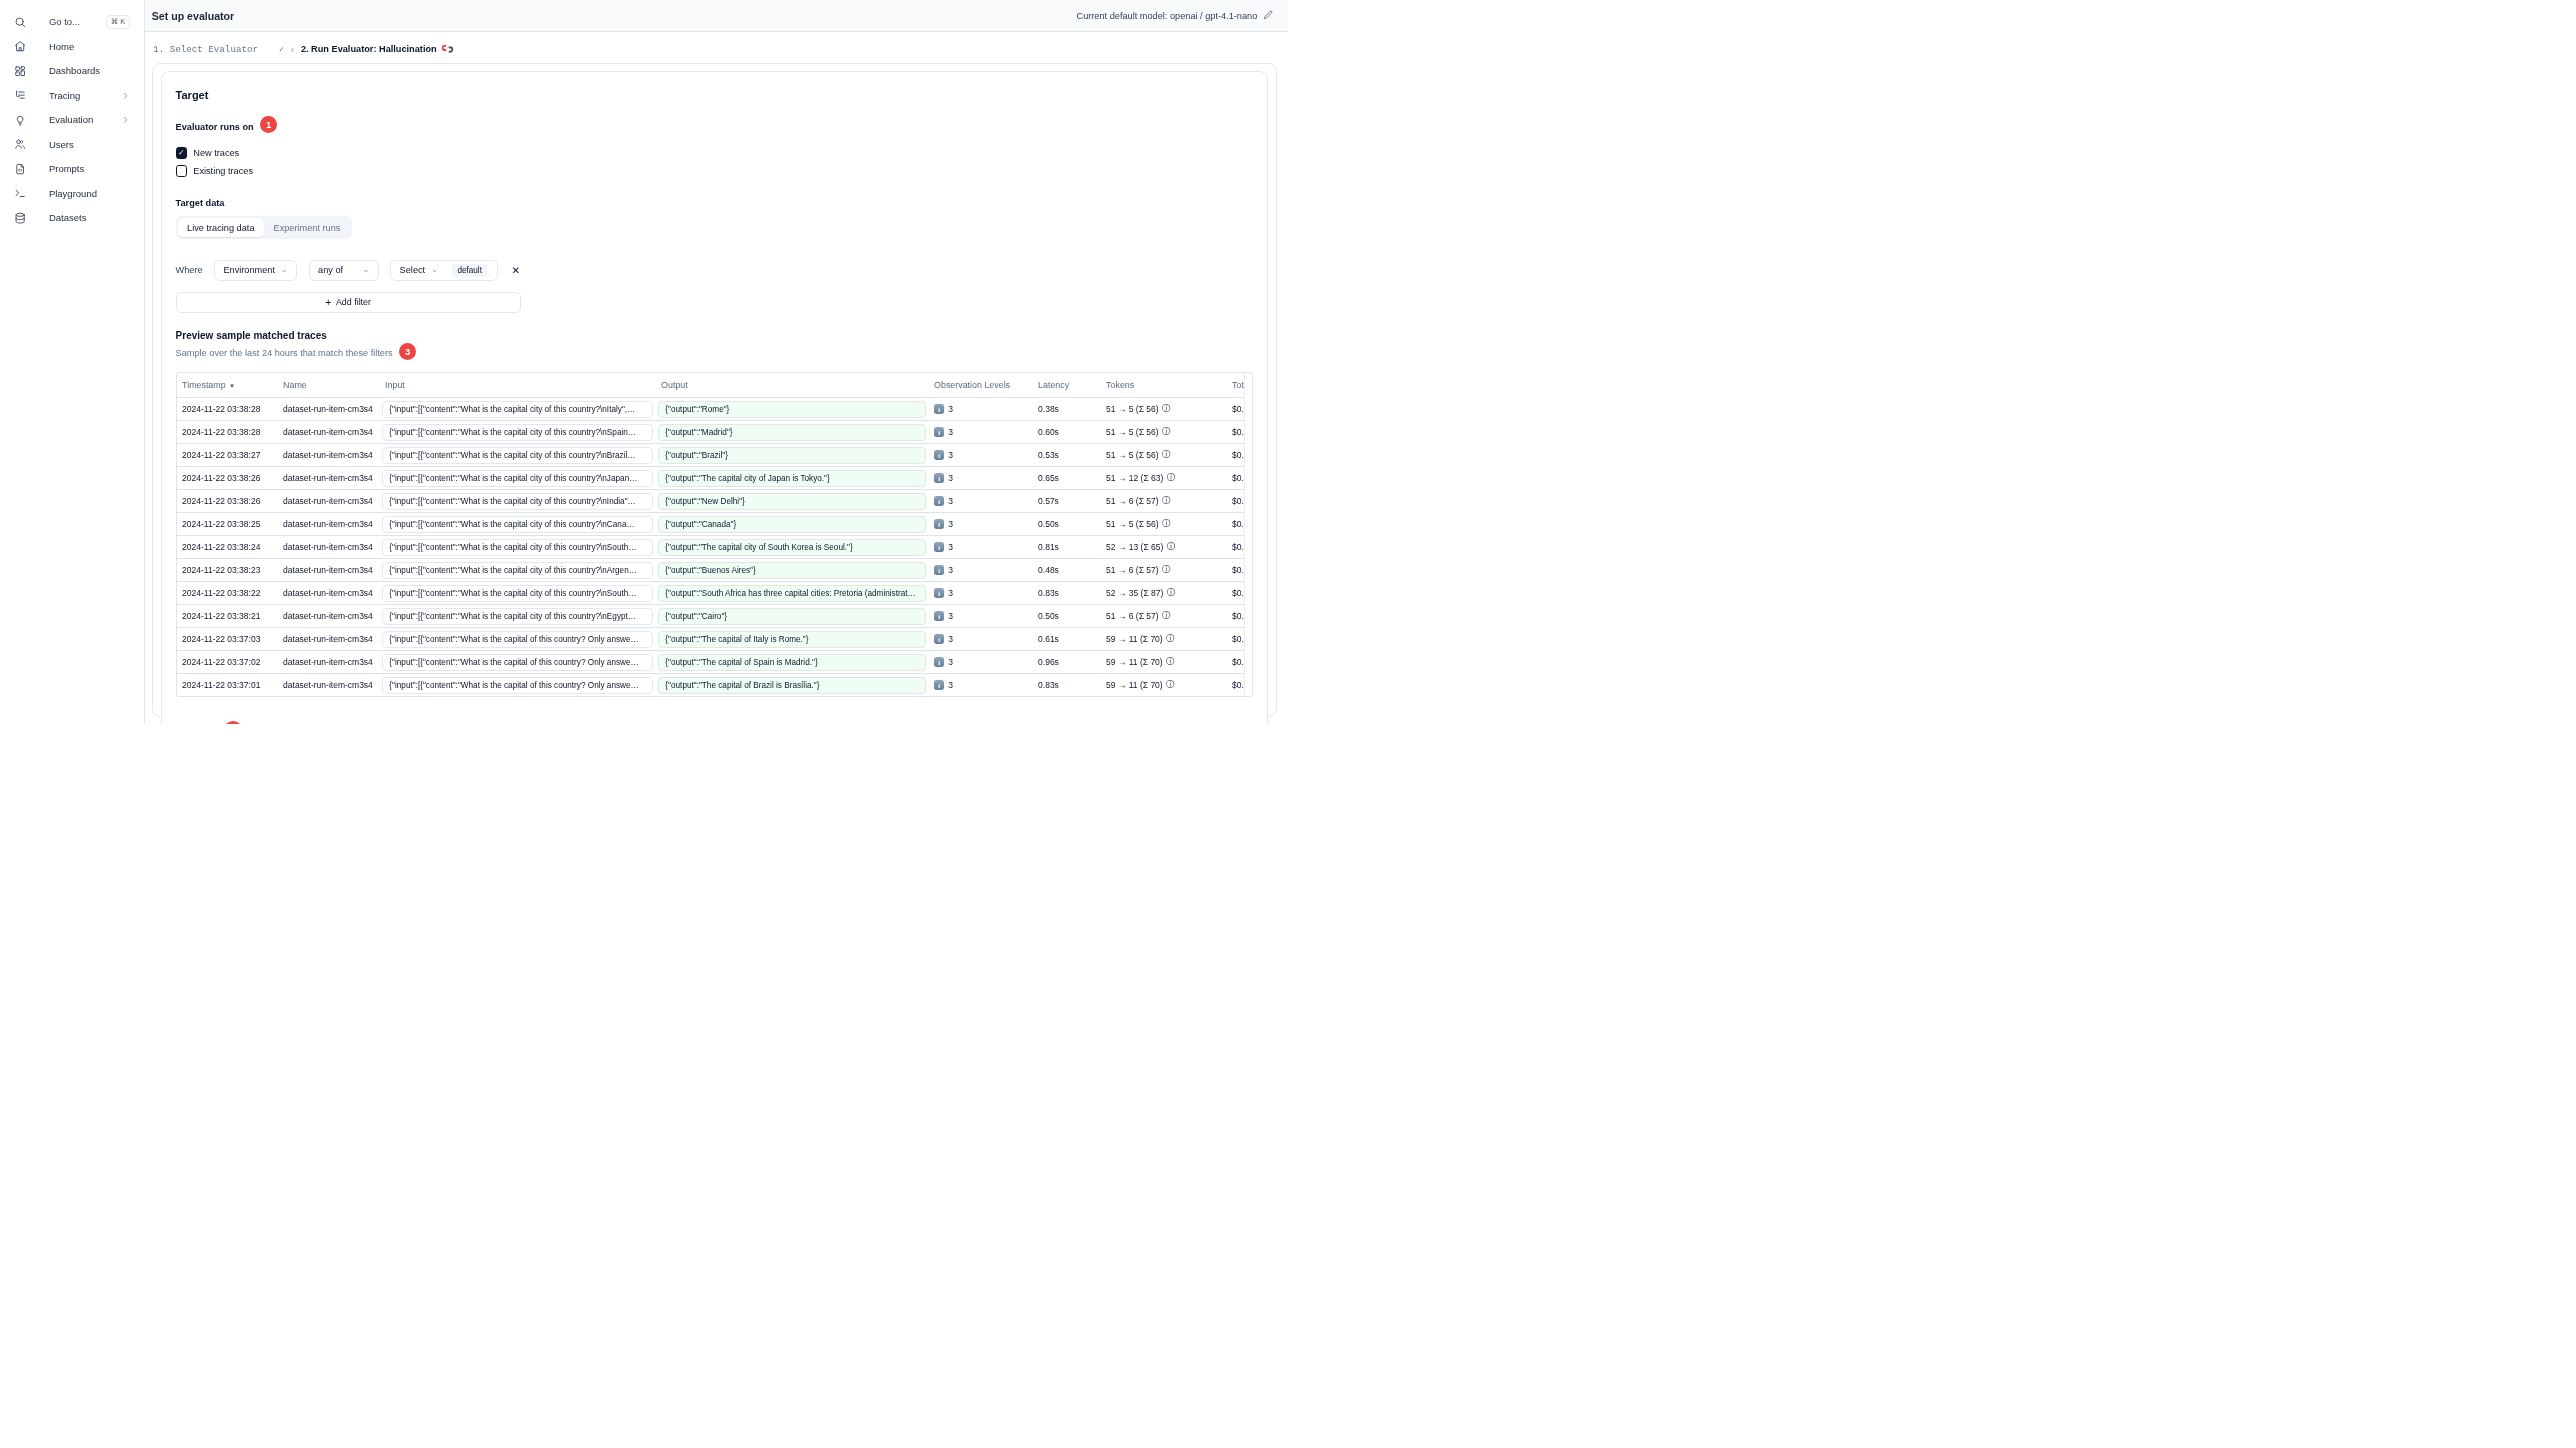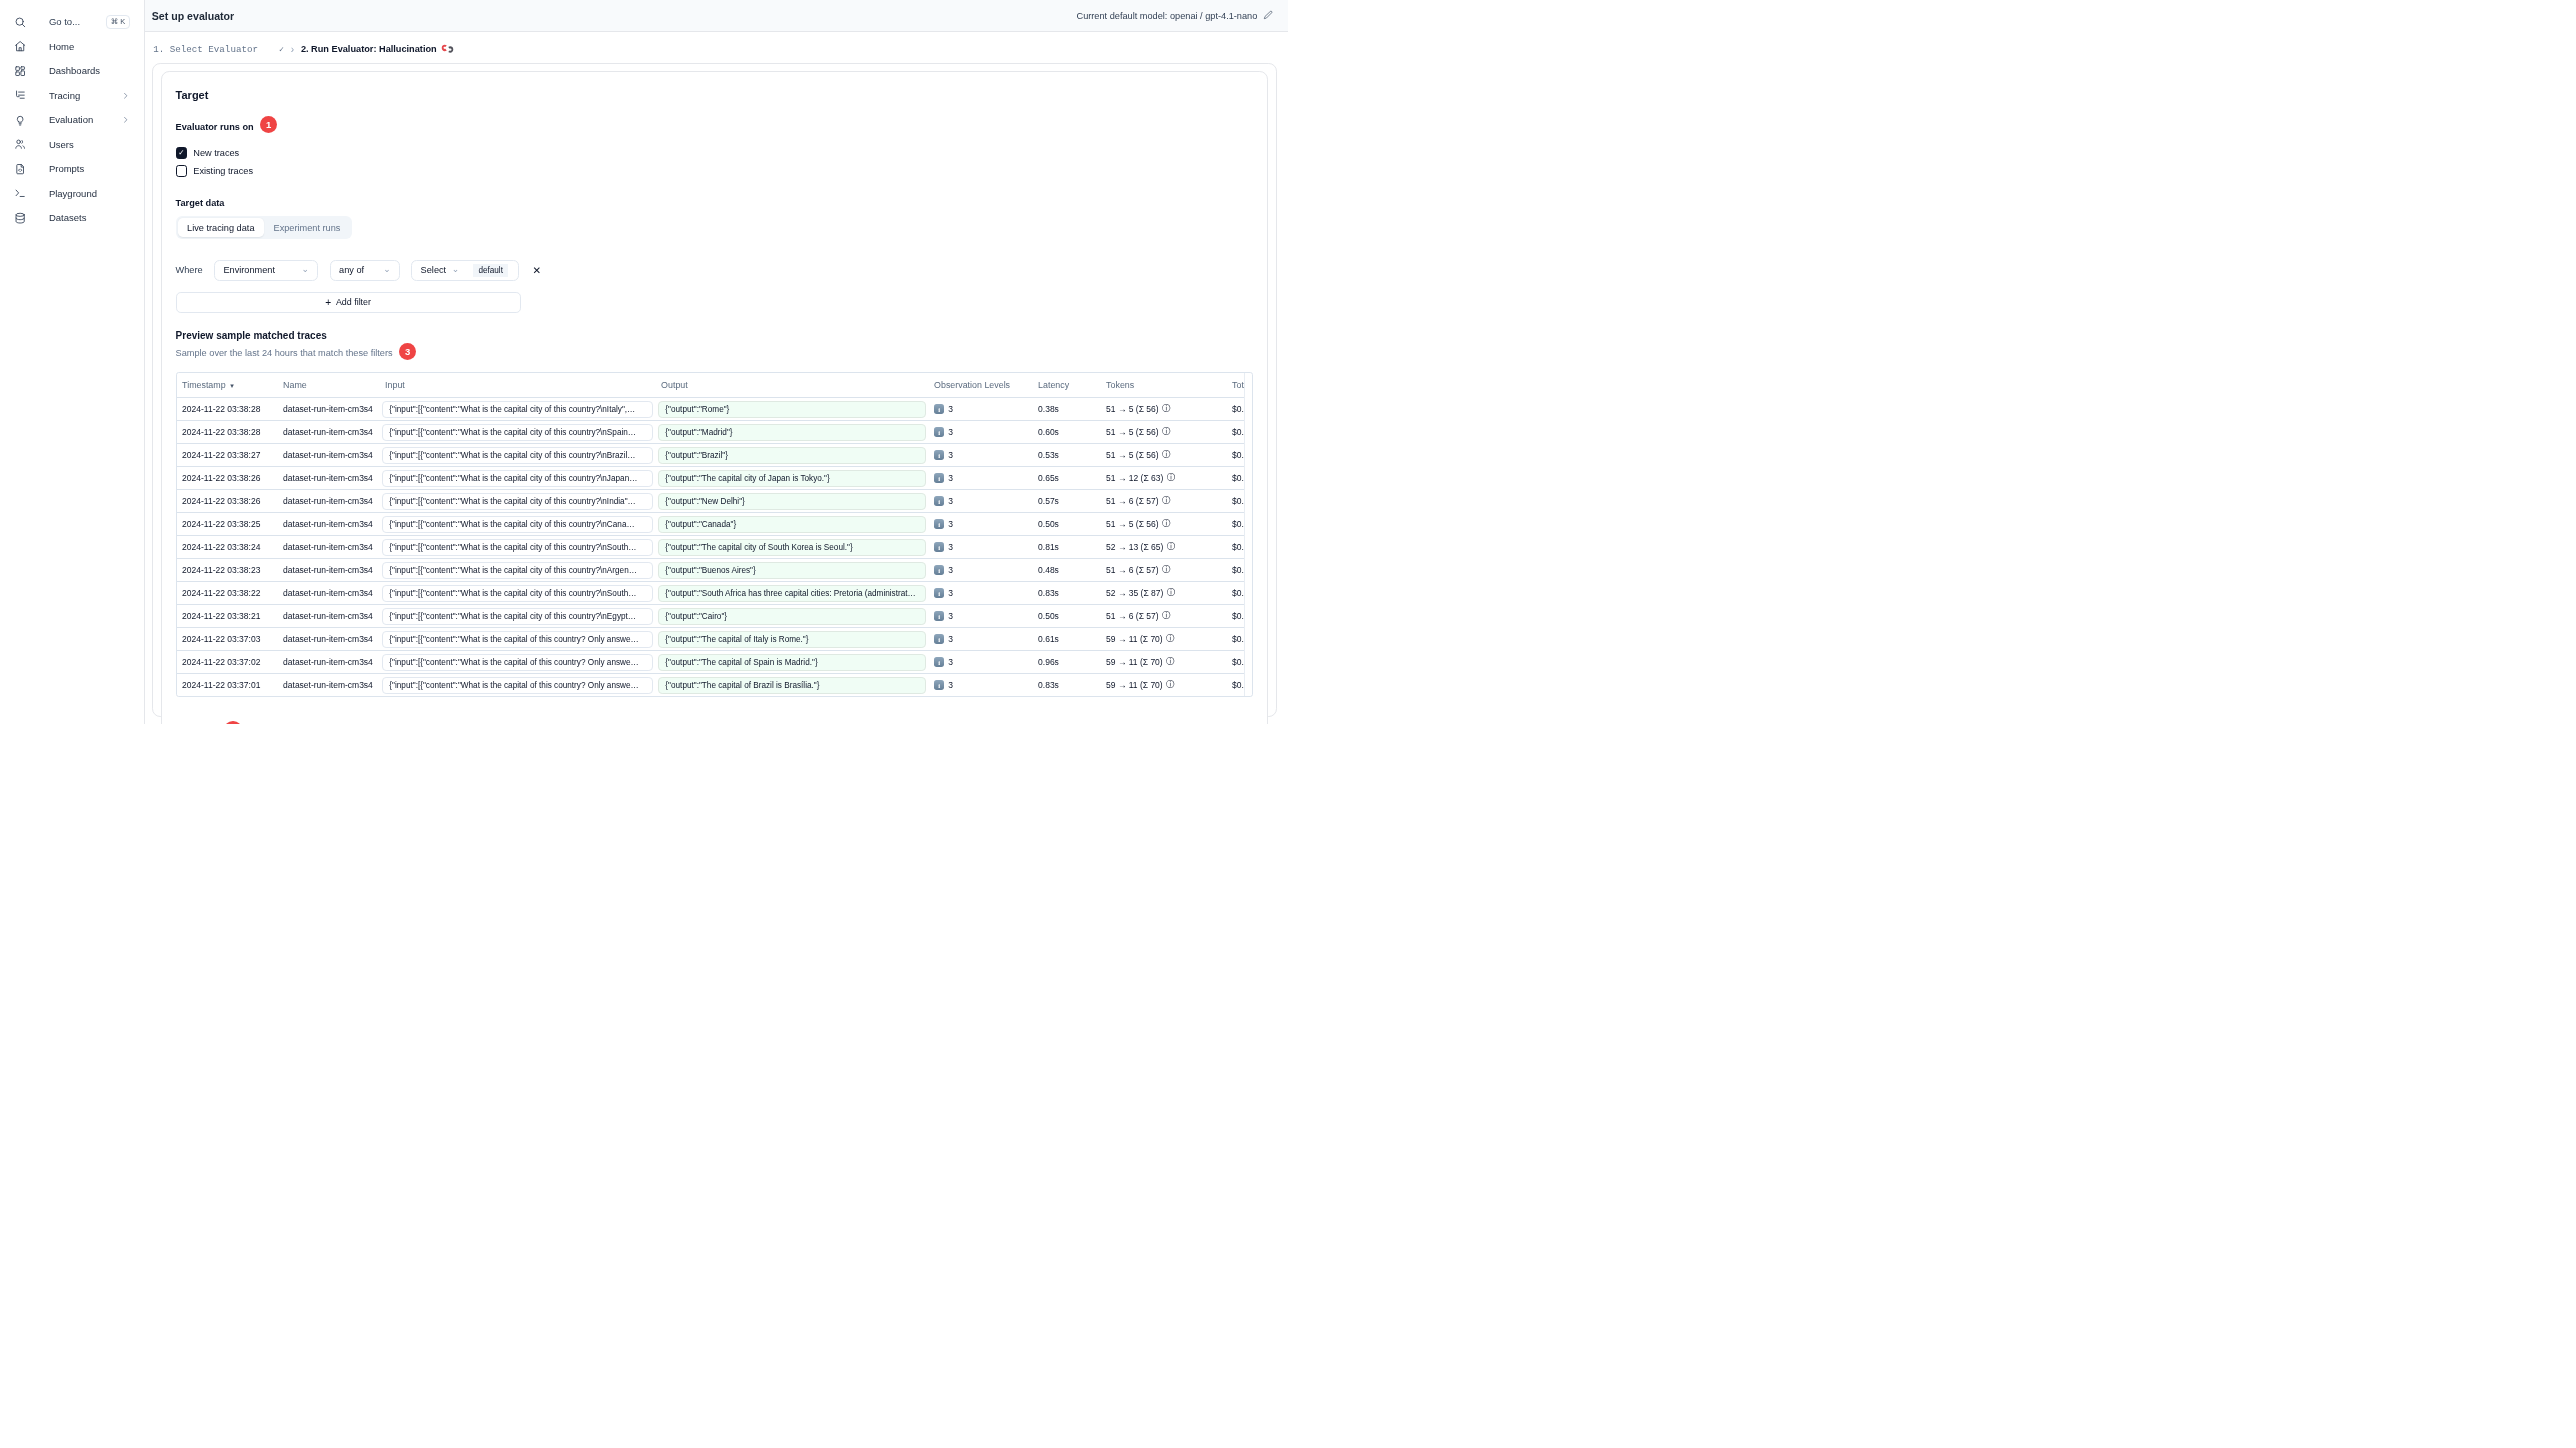--- a/index.html
+++ b/index.html
@@ -251,21 +251,21 @@
 
         <div class="plain-label">Target data</div>
         <div class="segmented">
           <span class="seg-tab active">Live tracing data</span>
           <span class="seg-tab">Experiment runs</span>
         </div>
 
         <div class="filter-area">
           <div class="filter-row">
             <span class="where-label">Where</span>
-            <div class="sel" style="width:104px;align-items:center;">
+            <div class="sel" style="width:83px;align-items:center;">
               <span>Environment</span>
               <span class="chev" style="margin-left:auto;">⌄</span>
             </div>
             <div class="sel" style="width:70px;">
               <span>any of</span>
               <span class="chev" style="margin-left:auto;">⌄</span>
             </div>
             <div class="sel sel-value" style="width:108px;">
               <span>Select</span>
               <span class="chev">⌄</span>

